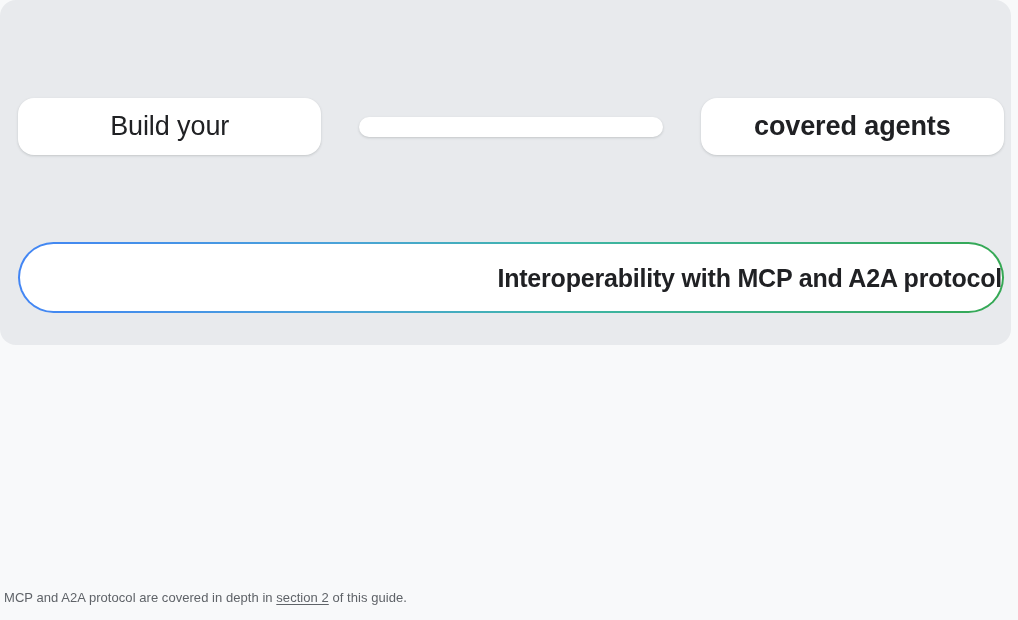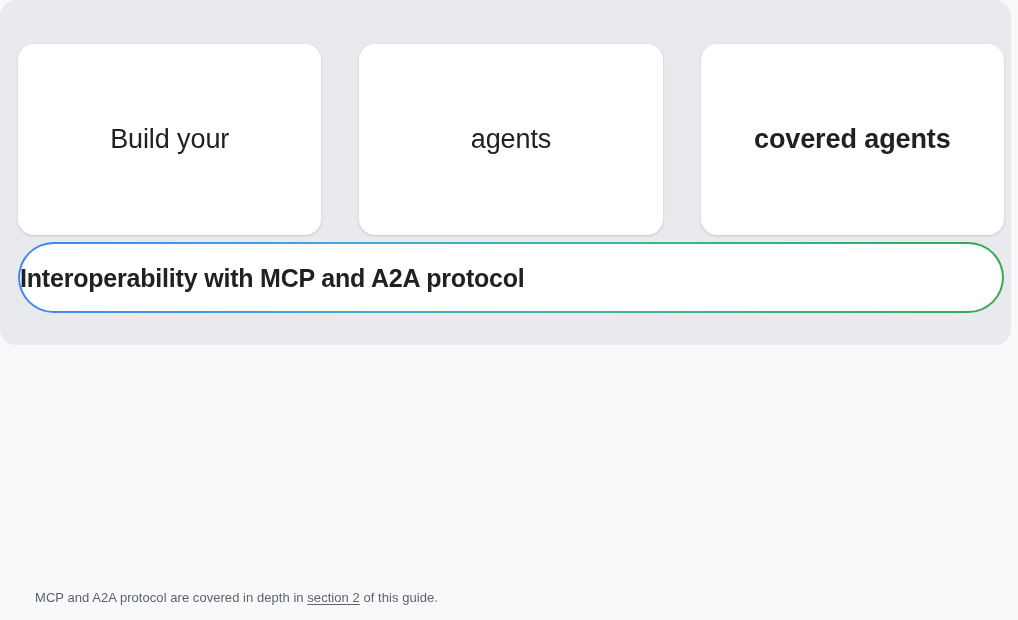--- a/index.html
+++ b/index.html
@@ -25,25 +25,26 @@
     height: 345px;
     background: #e8eaed;
     border-radius: 16px;
     box-sizing: border-box;
   }
 
   
   .card-row {
     position: absolute;
     left: 18px;
-    top: 44px;
+    top: 31px;
     width: 986px;
     height: 191px;
     display: flex;
     gap: 38px;
+    align-items: center;
   }
   .card {
     flex: 1 1 0;
     background: #ffffff;
     border-radius: 16px;
     box-shadow: 0 1px 3px rgba(60,64,67,0.14), 0 1px 2px rgba(60,64,67,0.07);
     display: flex;
     align-items: center;
     justify-content: center;
     text-align: center;
@@ -77,42 +78,41 @@
     box-sizing: border-box;
     background: linear-gradient(90deg, #4285f4 0%, #4aa3d8 33%, #3fb6a8 55%, #34a853 100%);
   }
   .pill {
     width: 100%;
     height: 100%;
     background: #ffffff;
     border-radius: 34px;
     display: flex;
     align-items: center;
-    justify-content: flex-start;
+    justify-content: flex-end;
     box-sizing: border-box;
   }
   .pill-text {
     font-size: 25px;
     font-weight: 700;
     color: #202124;
     letter-spacing: -0.2px;
     line-height: 30px;
   }
 
   
   .caption {
     position: absolute;
     left: 4px;
     top: 589px;
     font-size: 13px;
     line-height: 18px;
     color: #5f6368;
     letter-spacing: 0.05px;
     white-space: nowrap;
-    margin-left: 31px;
   }
   .caption .link {
     color: #5f6368;
     text-decoration: underline;
     text-underline-offset: 2px;
     cursor: pointer;
   }
 </style>
 </head>
 <body>
@@ -122,21 +122,20 @@
   <div class="card-row">
 
     <div class="card">
       <div class="card-text">
         <span class="card-line">Build your</span>
       </div>
     </div>
 
     <div class="card">
       <div class="card-text">
-        <span class="card-line">agents</span>
       </div>
     </div>
 
     <div class="card">
       <div class="card-text">
         <span class="card-line bold">covered agents</span>
       </div>
     </div>
 
   </div>

